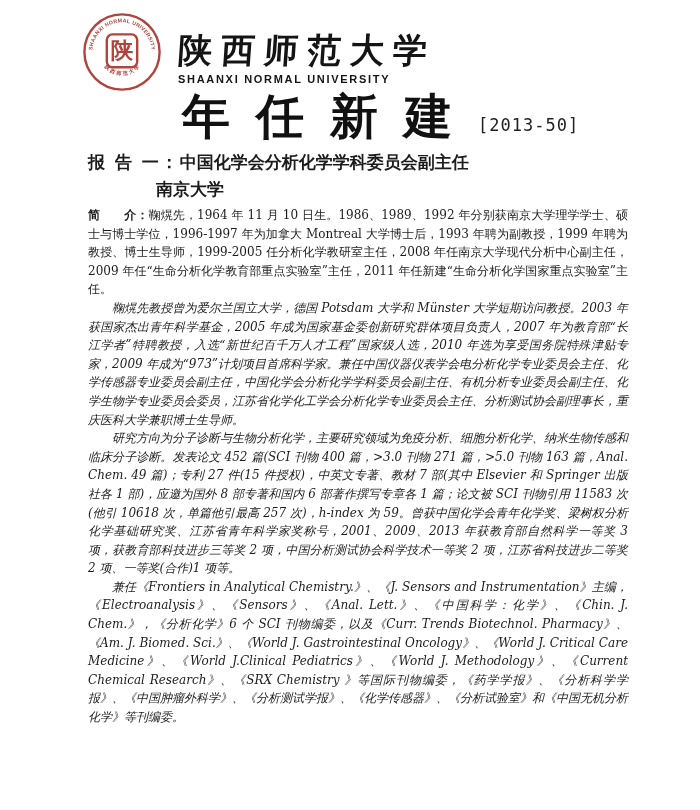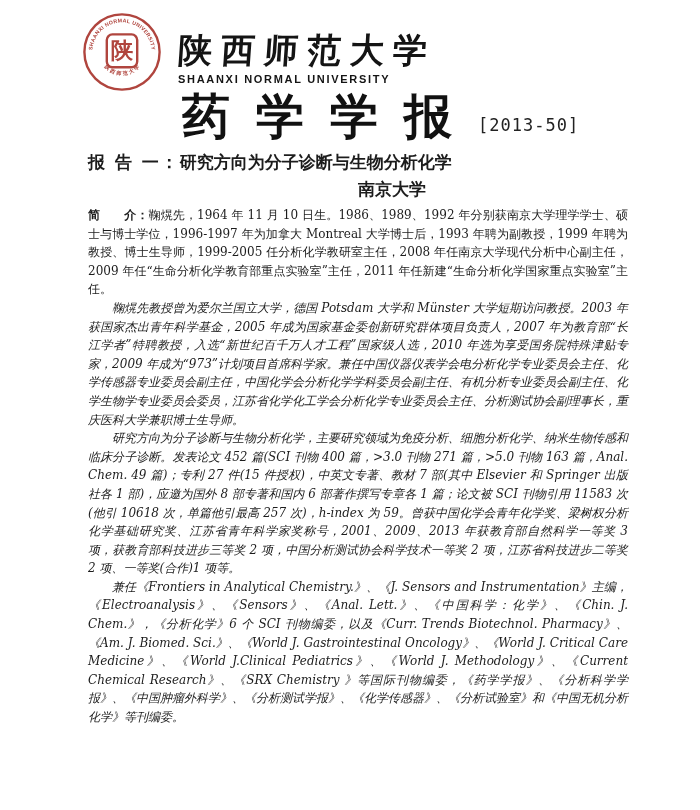--- a/index.html
+++ b/index.html
@@ -74,21 +74,21 @@
     left: 88px;
     width: 540px;
   }
   .meta-line {
     font-size: 17px;
     font-weight: bold;
     line-height: 27px;
     white-space: nowrap;
   }
   .meta-label { letter-spacing: 2px; text-align: center; }
-  .affiliation { padding-left: 68px; text-align: center; }
+  .affiliation { padding-left: 68px; }
 
   .bio {
     margin-top: 3px;
     font-size: 12px;
     line-height: 18.6px;
     text-align: justify;
     text-justify: inter-ideograph;
   }
   .bio p { margin: 0; }
   .bio p.indent { text-indent: 2em; font-style: italic; }
@@ -115,28 +115,28 @@
       <rect x="31" y="28" width="38" height="41" rx="7" fill="none" stroke="#b0453e" stroke-width="3"></rect>
       <text x="50" y="58" text-anchor="middle" font-size="28" font-weight="bold" fill="#b0453e">陕</text>
     </svg>
     <div class="univ-block">
       <div class="univ-cn">陕西师范大学</div>
       <div class="univ-en">SHAANXI NORMAL UNIVERSITY</div>
     </div>
   </div>
 
   <div class="title-row">
-    <span class="title-text">药学学报</span>
+    <span class="title-text">年任新建</span>
     <span class="title-num">[2013-50]</span>
   </div>
 
   <div class="content">
 
     <div class="meta-line">
-      <span class="meta-label">报 告 一：</span><span>研究方向为分子诊断与生物分析化学</span>
+      <span class="meta-label">报 告 一：</span><span>中国化学会分析化学学科委员会副主任</span>
     </div>
 
 
     <div class="meta-line affiliation">南京大学</div>
 
     <div class="bio">
       <p><span class="bio-label">简　　介：</span><span>鞠熀先，1964 年 11 月 10 日生。1986、1989、1992 年分别获南京大学理学学士、硕士与博士学位，1996-1997 年为加拿大 Montreal 大学博士后，1993 年聘为副教授，1999 年聘为教授、博士生导师，1999-2005 任分析化学教研室主任，2008 年任南京大学现代分析中心副主任，2009 年任“生命分析化学教育部重点实验室”主任，2011 年任新建“生命分析化学国家重点实验室”主任。</span></p>
       <p class="indent">鞠熀先教授曾为爱尔兰国立大学，德国 Potsdam 大学和 Münster 大学短期访问教授。2003 年获国家杰出青年科学基金，2005 年成为国家基金委创新研究群体项目负责人，2007 年为教育部“长江学者”特聘教授，入选“新世纪百千万人才工程”国家级人选，2010 年选为享受国务院特殊津贴专家，2009 年成为“973”计划项目首席科学家。兼任中国仪器仪表学会电分析化学专业委员会主任、化学传感器专业委员会副主任，中国化学会分析化学学科委员会副主任、有机分析专业委员会副主任、化学生物学专业委员会委员，江苏省化学化工学会分析化学专业委员会主任、分析测试协会副理事长，重庆医科大学兼职博士生导师。</p>
       <p class="indent">研究方向为分子诊断与生物分析化学，主要研究领域为免疫分析、细胞分析化学、纳米生物传感和临床分子诊断。发表论文 452 篇(SCI 刊物 400 篇，&gt;3.0 刊物 271 篇，&gt;5.0 刊物 163 篇，Anal. Chem. 49 篇)；专利 27 件(15 件授权)，中英文专著、教材 7 部(其中 Elsevier 和 Springer 出版社各 1 部)，应邀为国外 8 部专著和国内 6 部著作撰写专章各 1 篇；论文被 SCI 刊物引用 11583 次(他引 10618 次，单篇他引最高 257 次)，h-index 为 59。曾获中国化学会青年化学奖、梁树权分析化学基础研究奖、江苏省青年科学家奖称号，2001、2009、2013 年获教育部自然科学一等奖 3 项，获教育部科技进步三等奖 2 项，中国分析测试协会科学技术一等奖 2 项，江苏省科技进步二等奖 2 项、一等奖(合作)1 项等。</p>
       <p class="indent">兼任《Frontiers in Analytical Chemistry.》、《J. Sensors and Instrumentation》主编，《Electroanalysis》、《Sensors》、《Anal. Lett.》、《中国科学：化学》、《Chin. J. Chem.》，《分析化学》6 个 SCI 刊物编委，以及《Curr. Trends Biotechnol. Pharmacy》、《Am. J. Biomed. Sci.》、《World J. Gastrointestinal Oncology》、《World J. Critical Care Medicine》、《World J.Clinical Pediatrics》、《World J. Methodology》、《Current Chemical Research》、《SRX Chemistry 》等国际刊物编委，《药学学报》、《分析科学学报》、《中国肿瘤外科学》、《分析测试学报》、《化学传感器》、《分析试验室》和《中国无机分析化学》等刊编委。</p>

